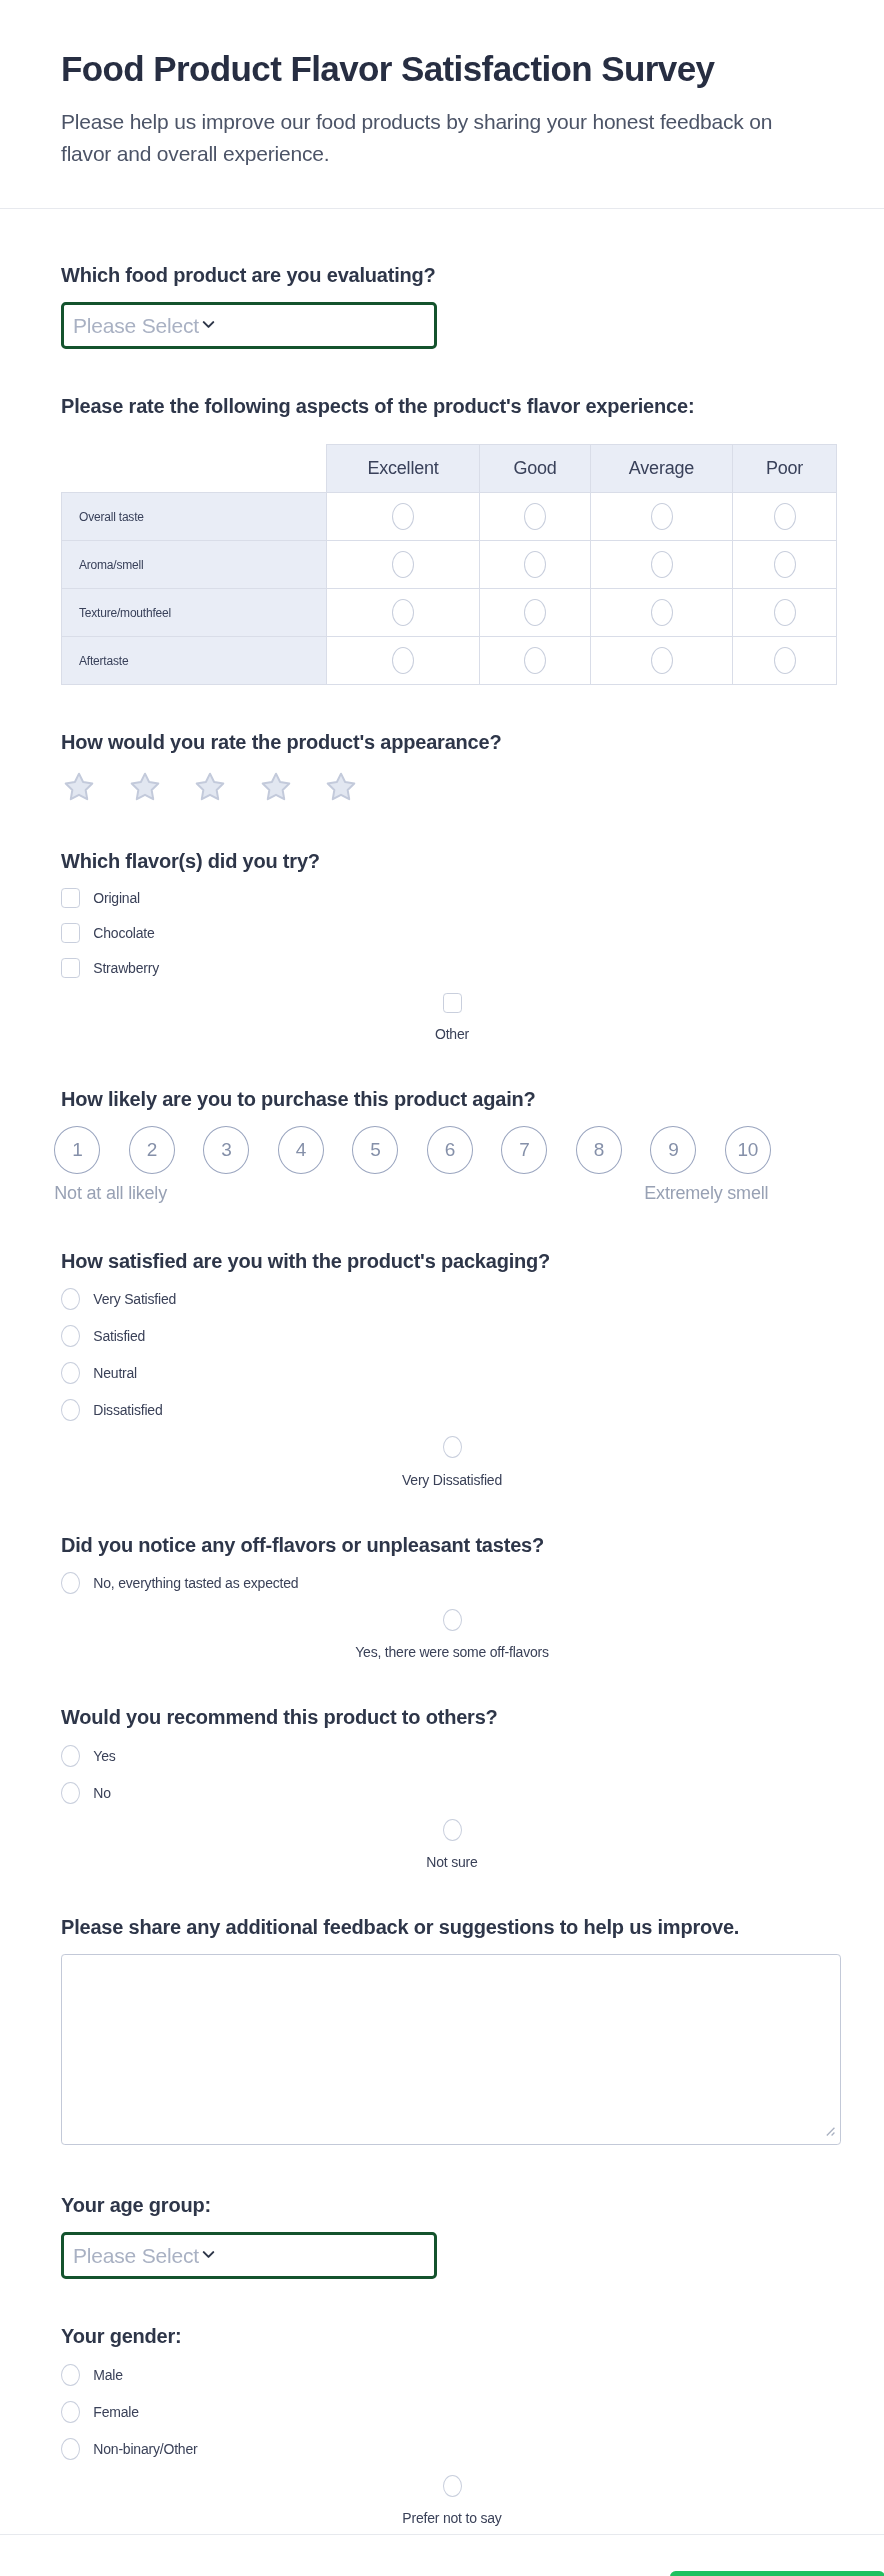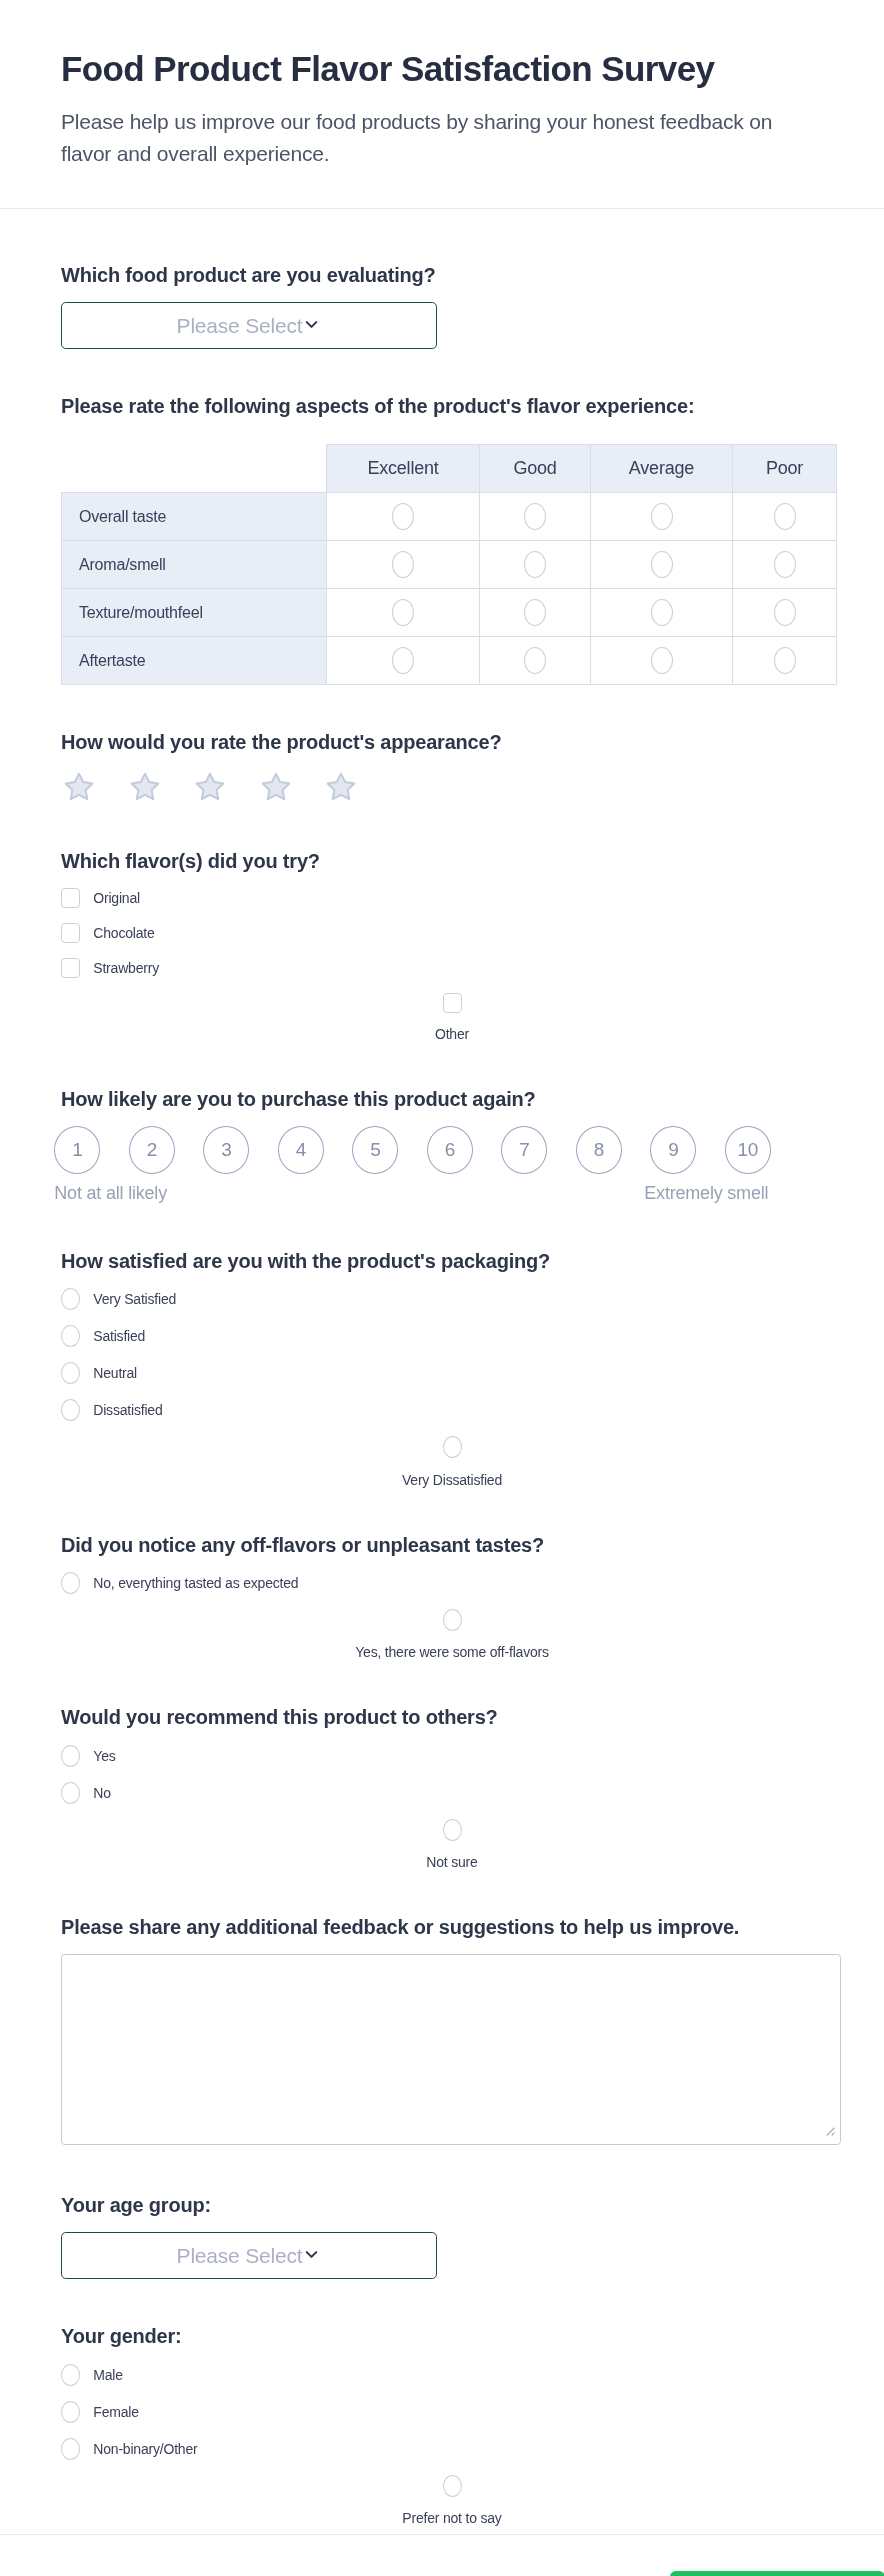--- a/index.html
+++ b/index.html
@@ -17,32 +17,32 @@
   .subtitle{margin:17px 0 0;font-size:21px;line-height:32px;color:#4c5467;max-width:766px;}
 
   
   .form{padding:53px 42px 0 61px;}
   .q{margin-bottom:44px;}
   .q-label{margin:0 0 13.3px;font-size:20px;font-weight:600;color:#2e3649;line-height:27px;}
 
   
   .select{
     box-sizing:border-box;width:376px;height:47px;
-    border:1px solid #14532d;border-radius:4.8px;background:#fff;
-    display:flex;align-items:center;justify-content:center;
-    padding:0 15px;cursor:pointer;
+    border:3px solid #14532d;border-radius:4.8px;background:#fff;
+    display:flex;align-items:center;justify-content:flex-start;
+    padding:0 9px;cursor:pointer;
   }
   .select .ph{font-size:21px;color:#a9b1c3;}
   .select svg{flex:0 0 auto;}
 
   
   table.matrix{border-collapse:collapse;margin-top:24px;}
   .matrix td,.matrix th{border:1px solid #d9dde8;height:48px;box-sizing:border-box;}
   .matrix th{background:#e9edf6;font-size:18px;font-weight:400;color:#39415a;text-align:center;}
-  .matrix td.rowlabel{background:#e9edf6;font-size:16px;color:#39415a;text-align:left;padding-left:17px;}
+  .matrix td.rowlabel{background:#e9edf6;font-size:12px;color:#39415a;text-align:left;padding-left:17px;}
   .matrix td.cell{background:#fff;text-align:center;}
   .matrix .corner{border:none;background:transparent;}
   .c-label{width:265px;} .c-exc{width:153px;} .c-good{width:111px;} .c-avg{width:142px;} .c-poor{width:104px;}
   .mradio{
     display:inline-block;width:22px;height:27px;border:1.9px solid #c9cfdd;
     border-radius:50%;background:#fff;box-sizing:border-box;vertical-align:middle;cursor:pointer;
   }
 
   
   .stars{display:flex;gap:29.5px;margin-top:10.5px;}

